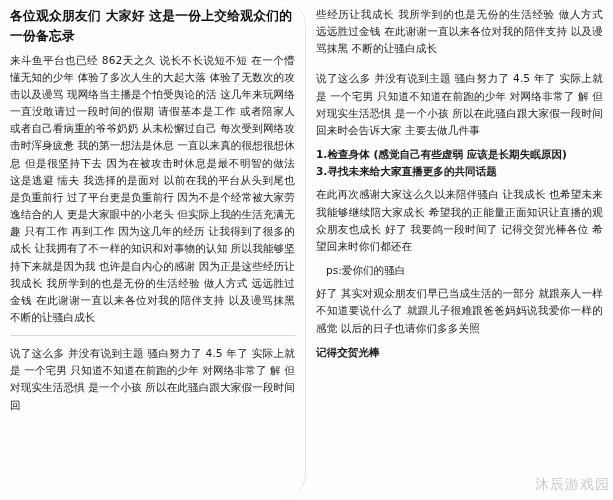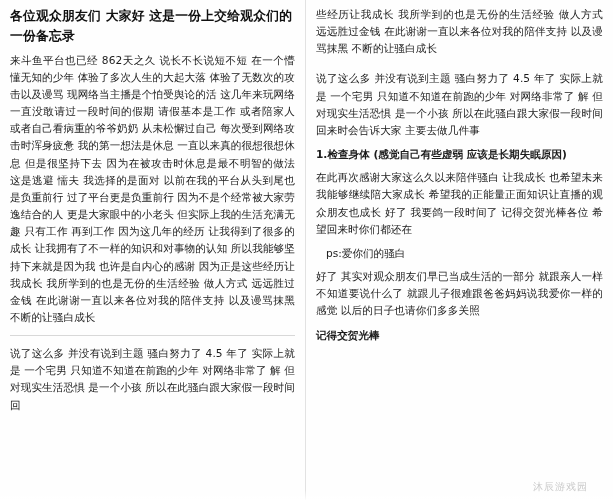--- a/index.html
+++ b/index.html
@@ -25,20 +25,21 @@
   }
   .column {
     box-sizing: border-box;
     overflow: hidden;
     position: relative;
   }
   .col-left {
     width: 306px;
     padding: 6px 10px 0 10px;
     border-right: 1px solid #e2e2e2;
+    border-radius: 26px;
   }
   .col-right {
     width: 307px;
     padding: 6px 10px 8px 10px;
   }
   .title-block {
     font-size: 12.8px;
     font-weight: bold;
     line-height: 1.55;
     color: #111;
@@ -69,23 +70,23 @@
   }
   .ps-line {
     font-size: 10.6px;
     line-height: 1.62;
     color: #1b1b1b;
     margin: 0 0 6px 10px;
   }
   .spacer-sm { height: 6px; }
   .watermark {
     position: absolute;
-    right: 25px;
+    right: 3px;
     bottom: 6px;
-    font-size: 10px;
+    font-size: 14px;
     color: #c9c9c9;
     letter-spacing: 1px;
     font-family: "DejaVu Sans", "Liberation Sans", sans-serif;
   }
   .fade-bottom {
     position: absolute;
     left: 0;
     right: 0;
     bottom: 0;
     height: 10px;
@@ -103,20 +104,21 @@
     <p class="para">来斗鱼平台也已经 862天之久 说长不长说短不短 在一个懵懂无知的少年 体验了多次人生的大起大落 体验了无数次的攻击以及谩骂 现网络当主播是个怕受舆论的活 这几年来玩网络一直没敢请过一段时间的假期 请假基本是工作 或者陪家人 或者自己看病重的爷爷奶奶 从未松懈过自己 每次受到网络攻击时浑身疲惫 我的第一想法是休息 一直以来真的很想很想休息 但是很坚持下去 因为在被攻击时休息是最不明智的做法 这是逃避 懦夫 我选择的是面对 以前在我的平台从头到尾也是负重前行 过了平台更是负重前行 因为不是个经常被大家劳逸结合的人 更是大家眼中的小老头 但实际上我的生活充满无趣 只有工作 再到工作 因为这几年的经历 让我得到了很多的成长 让我拥有了不一样的知识和对事物的认知 所以我能够坚持下来就是因为我 也许是自内心的感谢 因为正是这些经历让我成长 我所学到的也是无份的生活经验 做人方式 远远胜过金钱 在此谢谢一直以来各位对我的陪伴支持 以及谩骂抹黑 不断的让骚白成长</p>
     <hr class="divider">
     <p class="para">说了这么多 并没有说到主题 骚白努力了 4.5 年了 实际上就是 一个宅男 只知道不知道在前跑的少年 对网络非常了 解 但对现实生活恐惧 是一个小孩 所以在此骚白跟大家假一段时间 回</p>
   </div>
 
   <div class="column col-right">
     <p class="para">些经历让我成长 我所学到的也是无份的生活经验 做人方式 远远胜过金钱 在此谢谢一直以来各位对我的陪伴支持 以及谩骂抹黑 不断的让骚白成长</p>
     <div class="spacer-sm"></div>
     <p class="para">说了这么多 并没有说到主题 骚白努力了 4.5 年了 实际上就是 一个宅男 只知道不知道在前跑的少年 对网络非常了 解 但对现实生活恐惧 是一个小孩 所以在此骚白跟大家假一段时间 回来时会告诉大家 主要去做几件事</p>
     <p class="list-line">1.检查身体 (感觉自己有些虚弱 应该是长期失眠原因)</p>
+    <p class="list-line">3.寻找未来给大家直播更多的共同话题</p>
     <div class="spacer-sm"></div>
     <p class="para">在此再次感谢大家这么久以来陪伴骚白 让我成长 也希望未来我能够继续陪大家成长 希望我的正能量正面知识让直播的观众朋友也成长 好了 我要鸽一段时间了 记得交贺光棒各位 希望回来时你们都还在</p>
     <p class="ps-line">ps:爱你们的骚白</p>
     <p class="para">好了 其实对观众朋友们早已当成生活的一部分 就跟亲人一样 不知道要说什么了 就跟儿子很难跟爸爸妈妈说我爱你一样的感觉 以后的日子也请你们多多关照</p>
     <p class="list-line">记得交贺光棒</p>
   </div>
 
   <div class="watermark">沐辰游戏园</div>
   <div class="fade-bottom"></div>
 </div>

